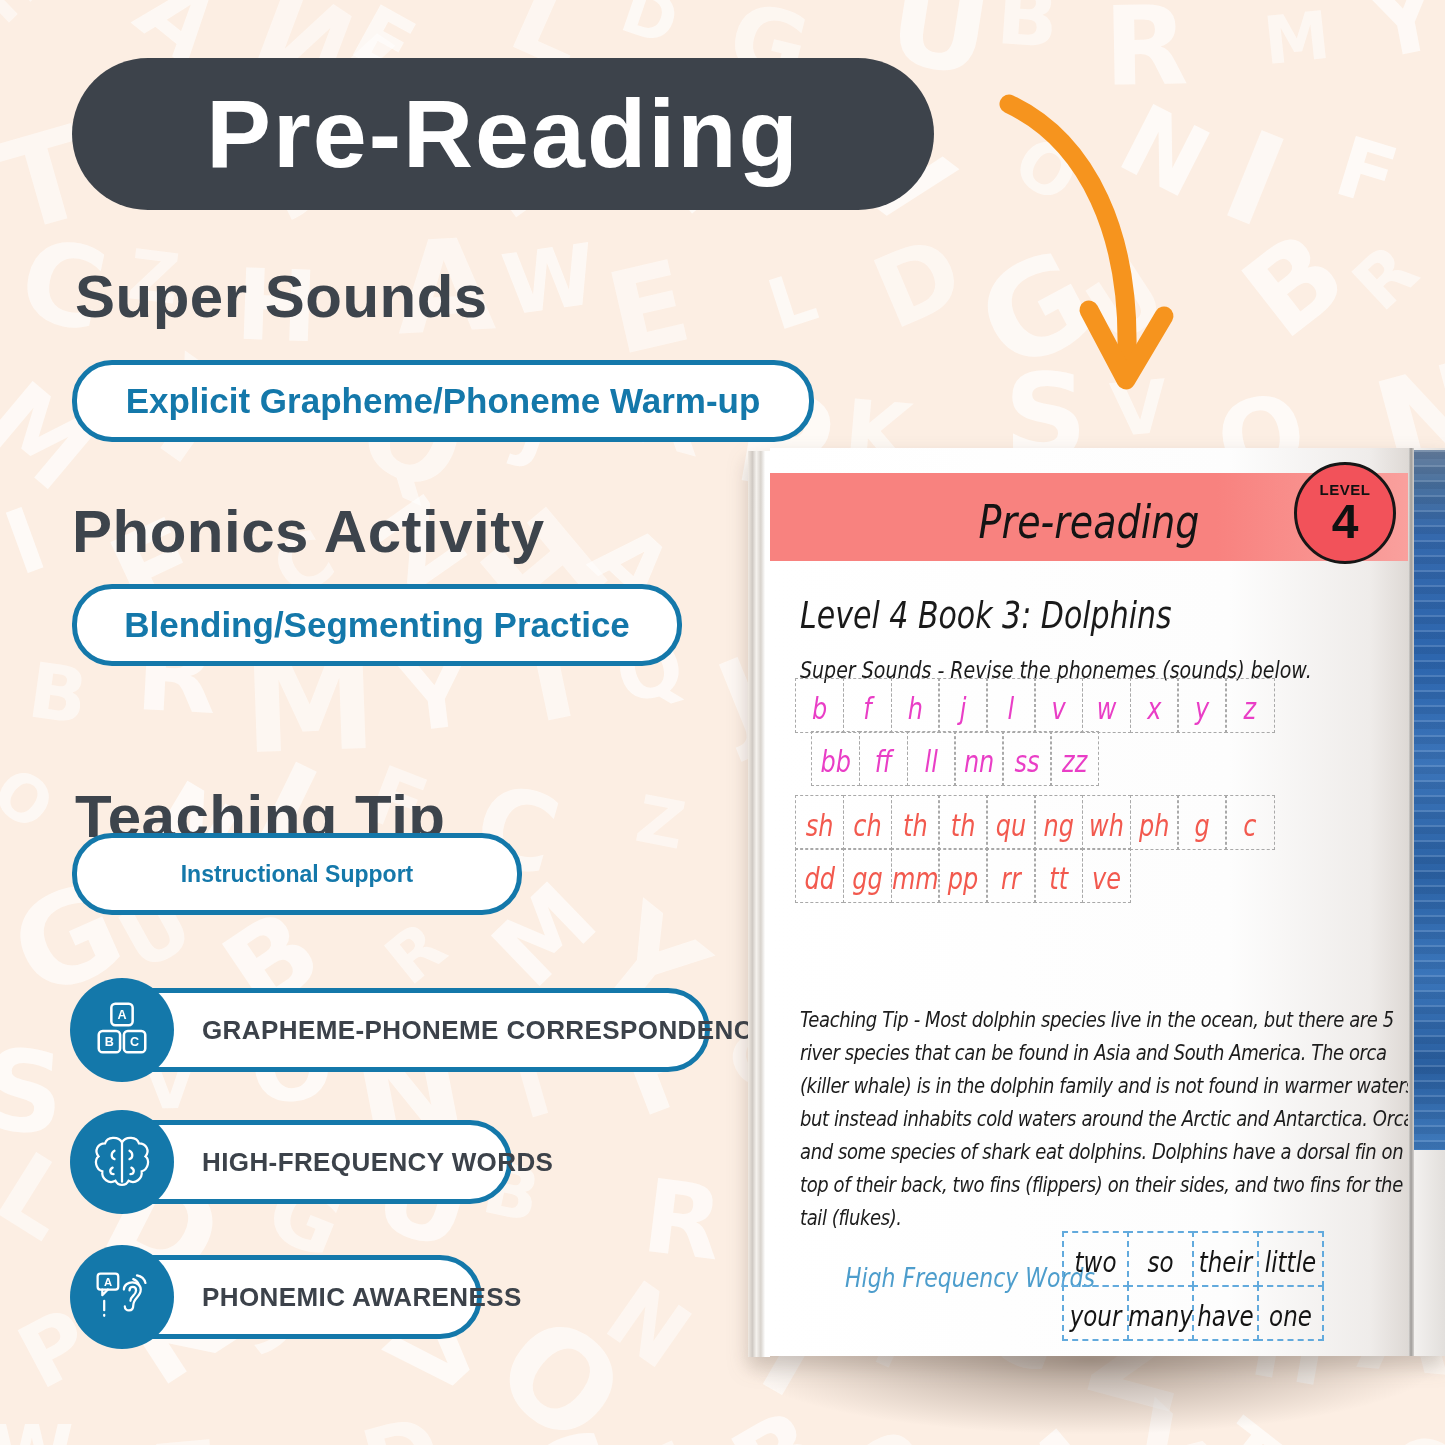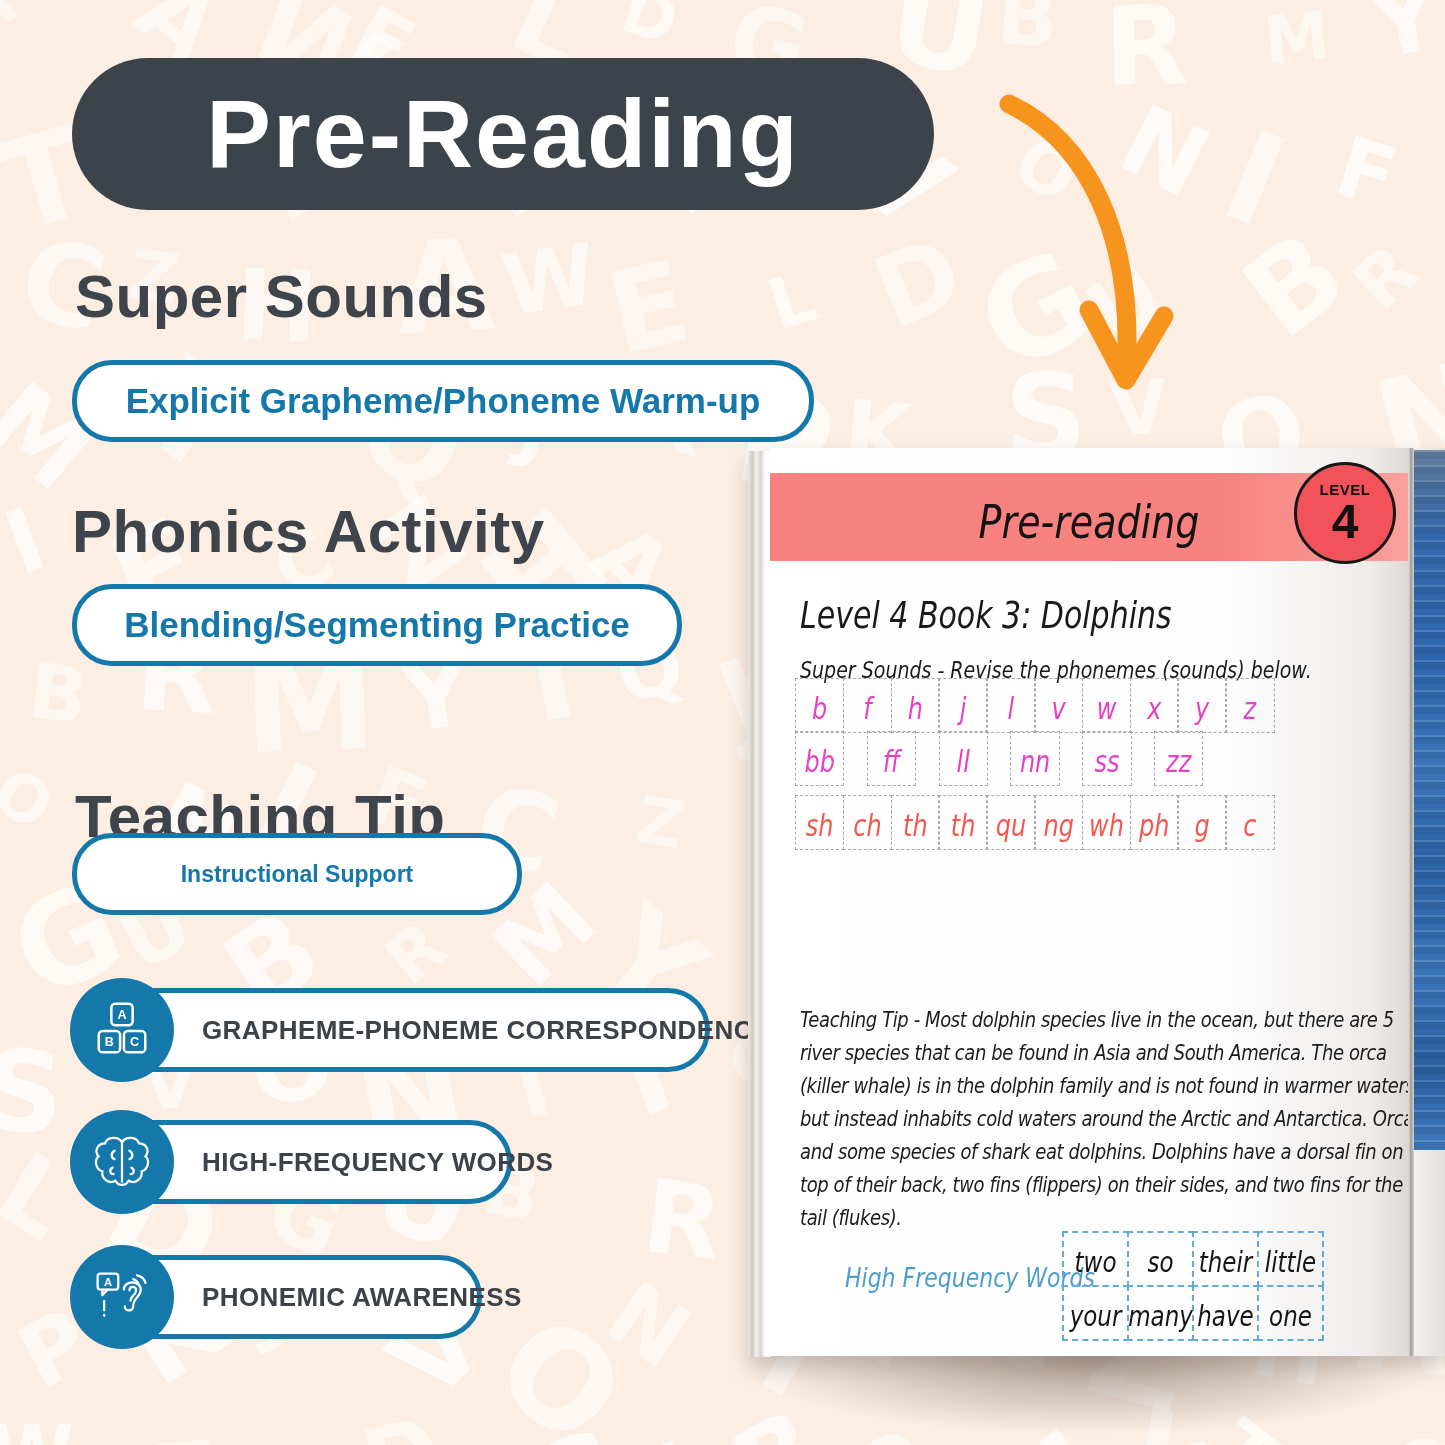--- a/index.html
+++ b/index.html
@@ -68,21 +68,21 @@
   .words-label{color:#1a1a1a;}
   .words-count{color:#e15153;margin-left:9px;}
   
   .hand{font-family:"DejaVu Sans",sans-serif;font-style:italic;}
   .tall{display:inline-block;transform:scaleY(1.22);transform-origin:center top;}
   .book-title{position:absolute;left:30px;top:146px;font-size:30px;color:#1a1a1a;}
   .sounds-intro{position:absolute;left:30px;top:208px;font-size:19px;color:#1a1a1a;}
   
   .srow{position:absolute;display:flex;}
   #srow1{left:25px;top:230px;}
-  #srow2{left:25px;top:283px;gap:24px;}
+  #srow2{left:41px;top:283px;}
   #srow3{left:25px;top:347px;}
   #srow4{left:25px;top:400px;}
   .scell{width:49.4px;height:55px;box-sizing:border-box;border:1.6px dashed #a9a9a9;
     display:flex;align-items:center;justify-content:center;font-size:24px;background:transparent;}
   .scell+.scell{margin-left:-1.6px;}
   .magenta{color:#e93ec6;}
   .coral{color:#f2594e;}
   
   .para{position:absolute;left:30px;width:628px;font-size:18px;letter-spacing:-0.4px;
     line-height:27px;color:#1c1c1c;}
@@ -418,20 +418,43 @@
           <div class="scell coral">
             <span class="hand tall">ph</span>
           </div>
           <div class="scell coral">
             <span class="hand tall">g</span>
           </div>
           <div class="scell coral">
             <span class="hand tall">c</span>
           </div>
         </div>
+      <div class="srow" id="srow4">
+          <div class="scell coral">
+            <span class="hand tall">dd</span>
+          </div>
+          <div class="scell coral">
+            <span class="hand tall">gg</span>
+          </div>
+          <div class="scell coral">
+            <span class="hand tall">mm</span>
+          </div>
+          <div class="scell coral">
+            <span class="hand tall">pp</span>
+          </div>
+          <div class="scell coral">
+            <span class="hand tall">rr</span>
+          </div>
+          <div class="scell coral">
+            <span class="hand tall">tt</span>
+          </div>
+          <div class="scell coral">
+            <span class="hand tall">ve</span>
+          </div>
+        </div>
 
       <div class="para hand" id="teaching-para">
         <span class="tall">Teaching Tip - Most dolphin species live in the ocean, but there are 5 river species that can be found in Asia and South America. The orca (killer whale) is in the dolphin family and is not found in warmer waters, but instead inhabits cold waters around the Arctic and Antarctica. Orcas and some species of shark eat dolphins. Dolphins have a dorsal fin on top of their back, two fins (flippers) on their sides, and two fins for the tail (flukes).</span>
       </div>
 
       <div class="hfw-label hand">
         <span class="tall">High Frequency Words</span>
       </div>
       <div class="hfw-row" id="hfwrow2">
           <div class="hfw-cell">

